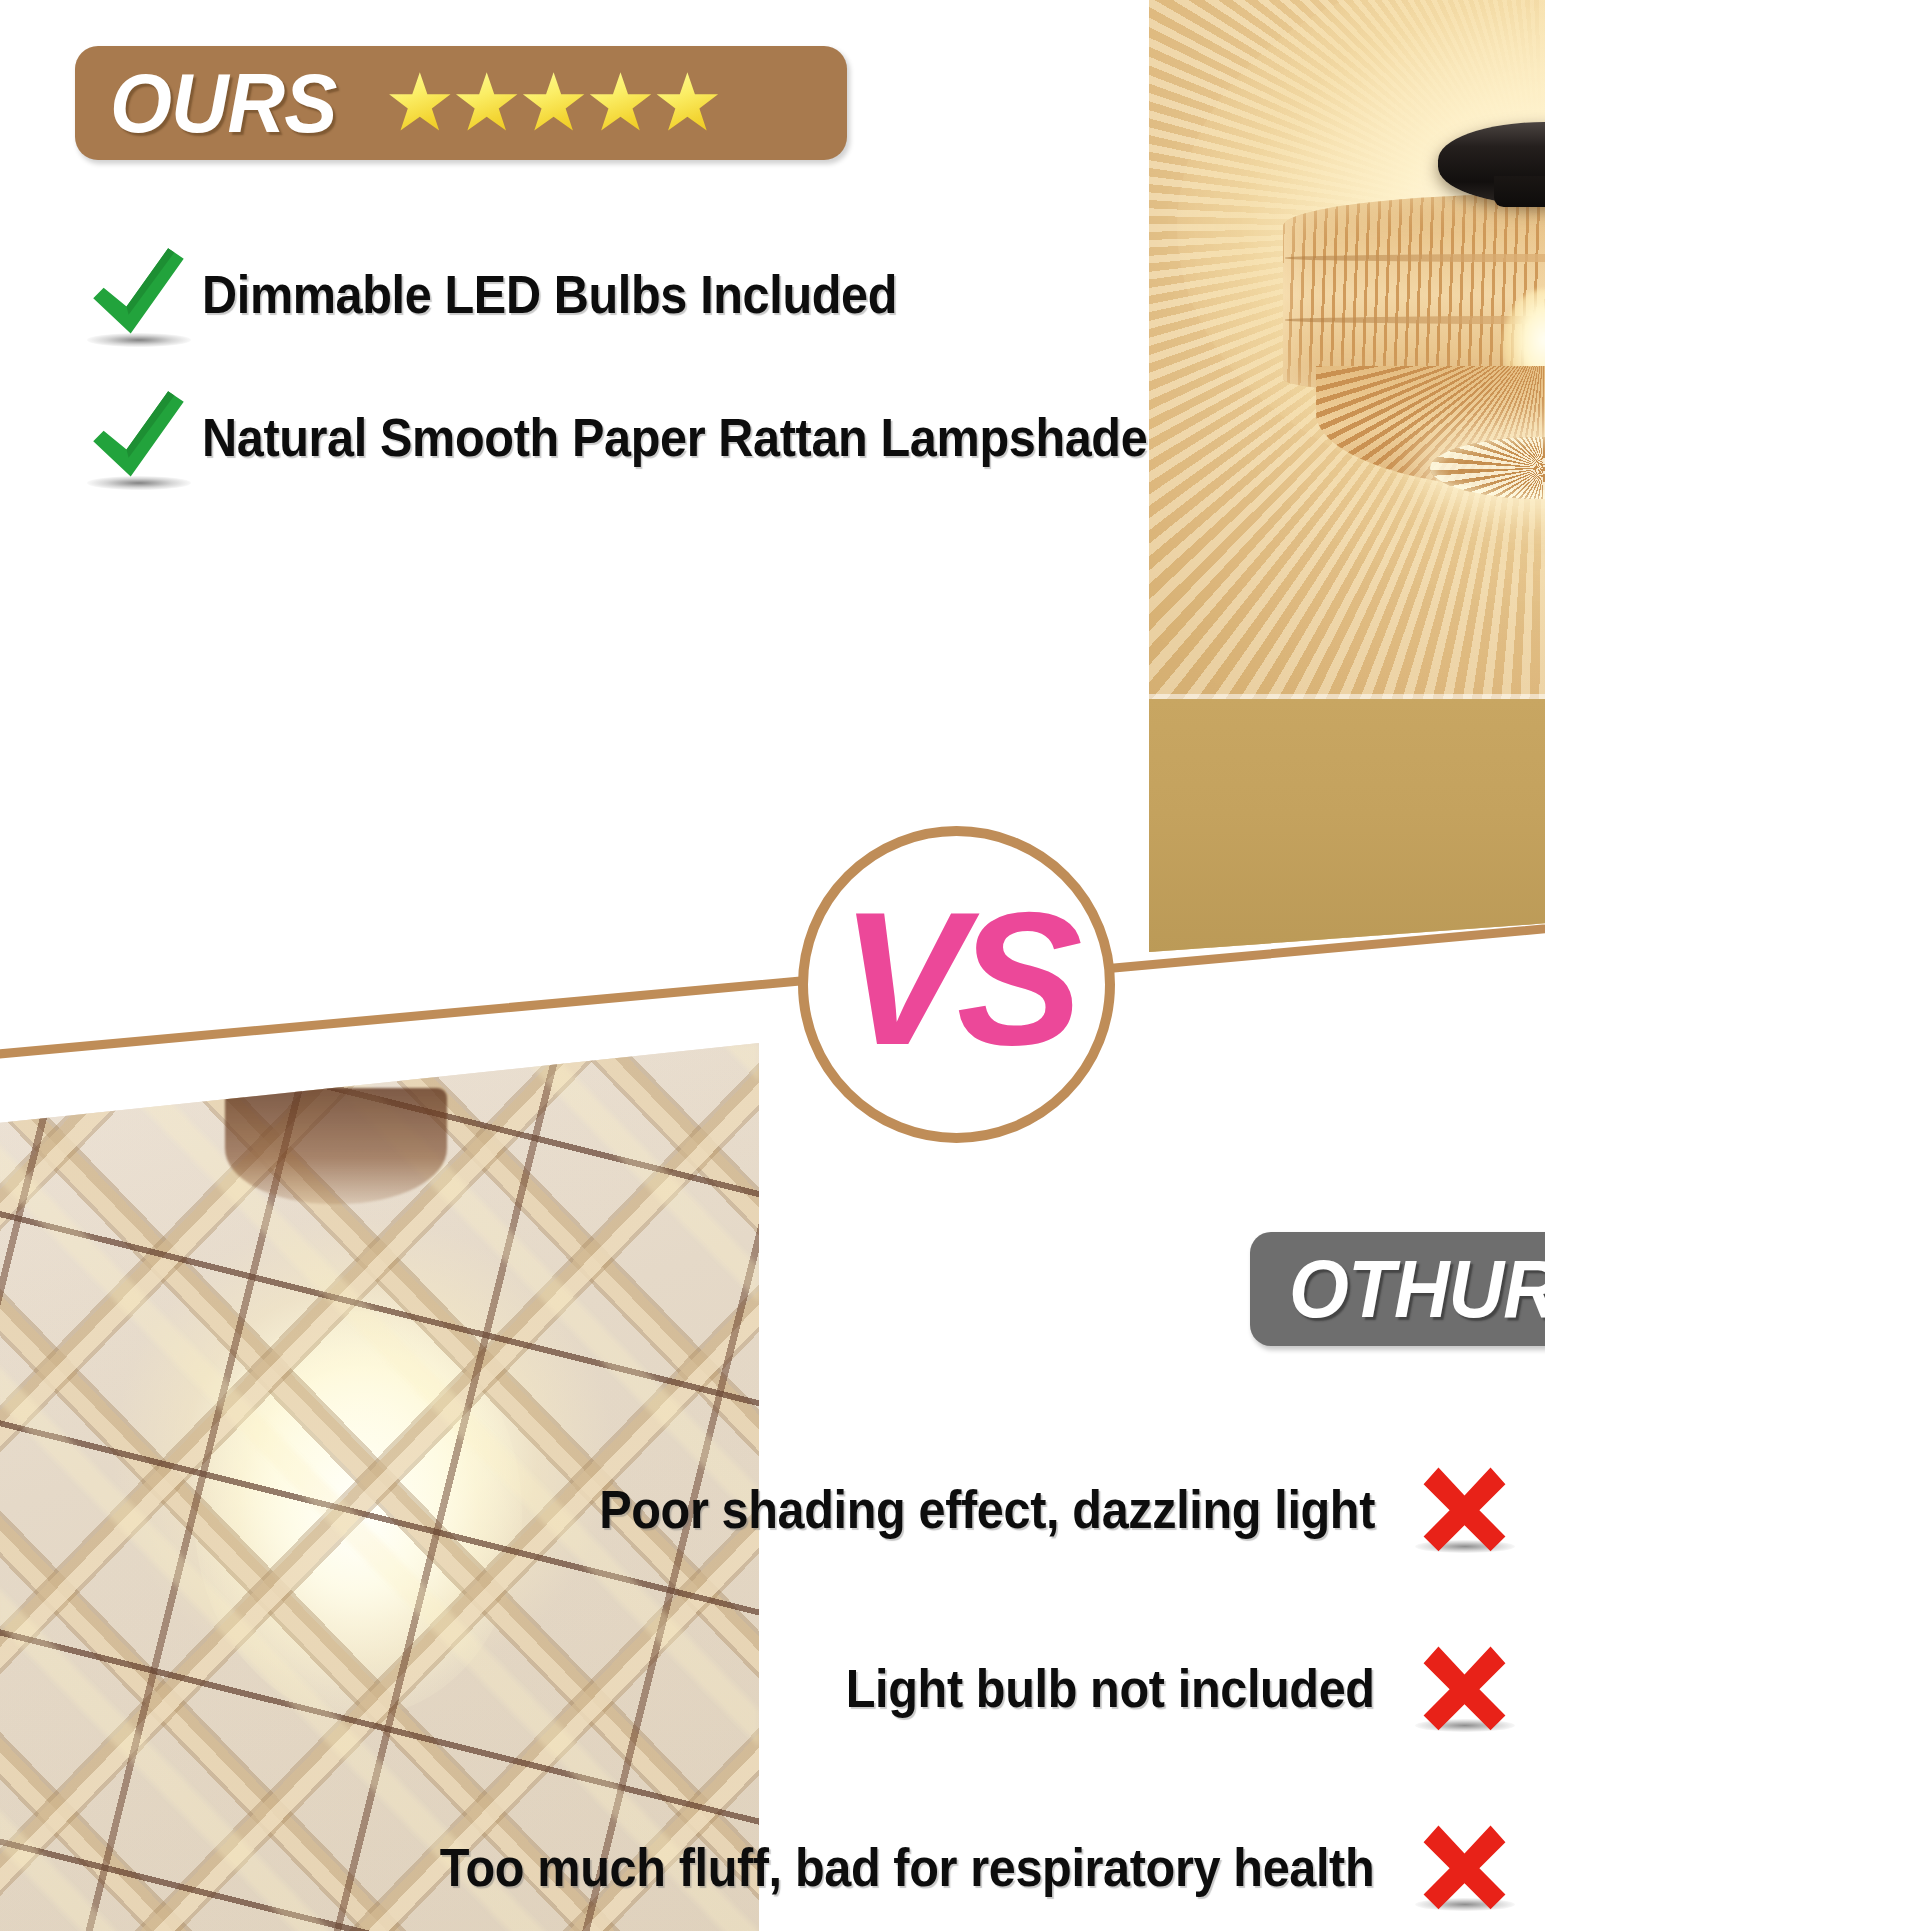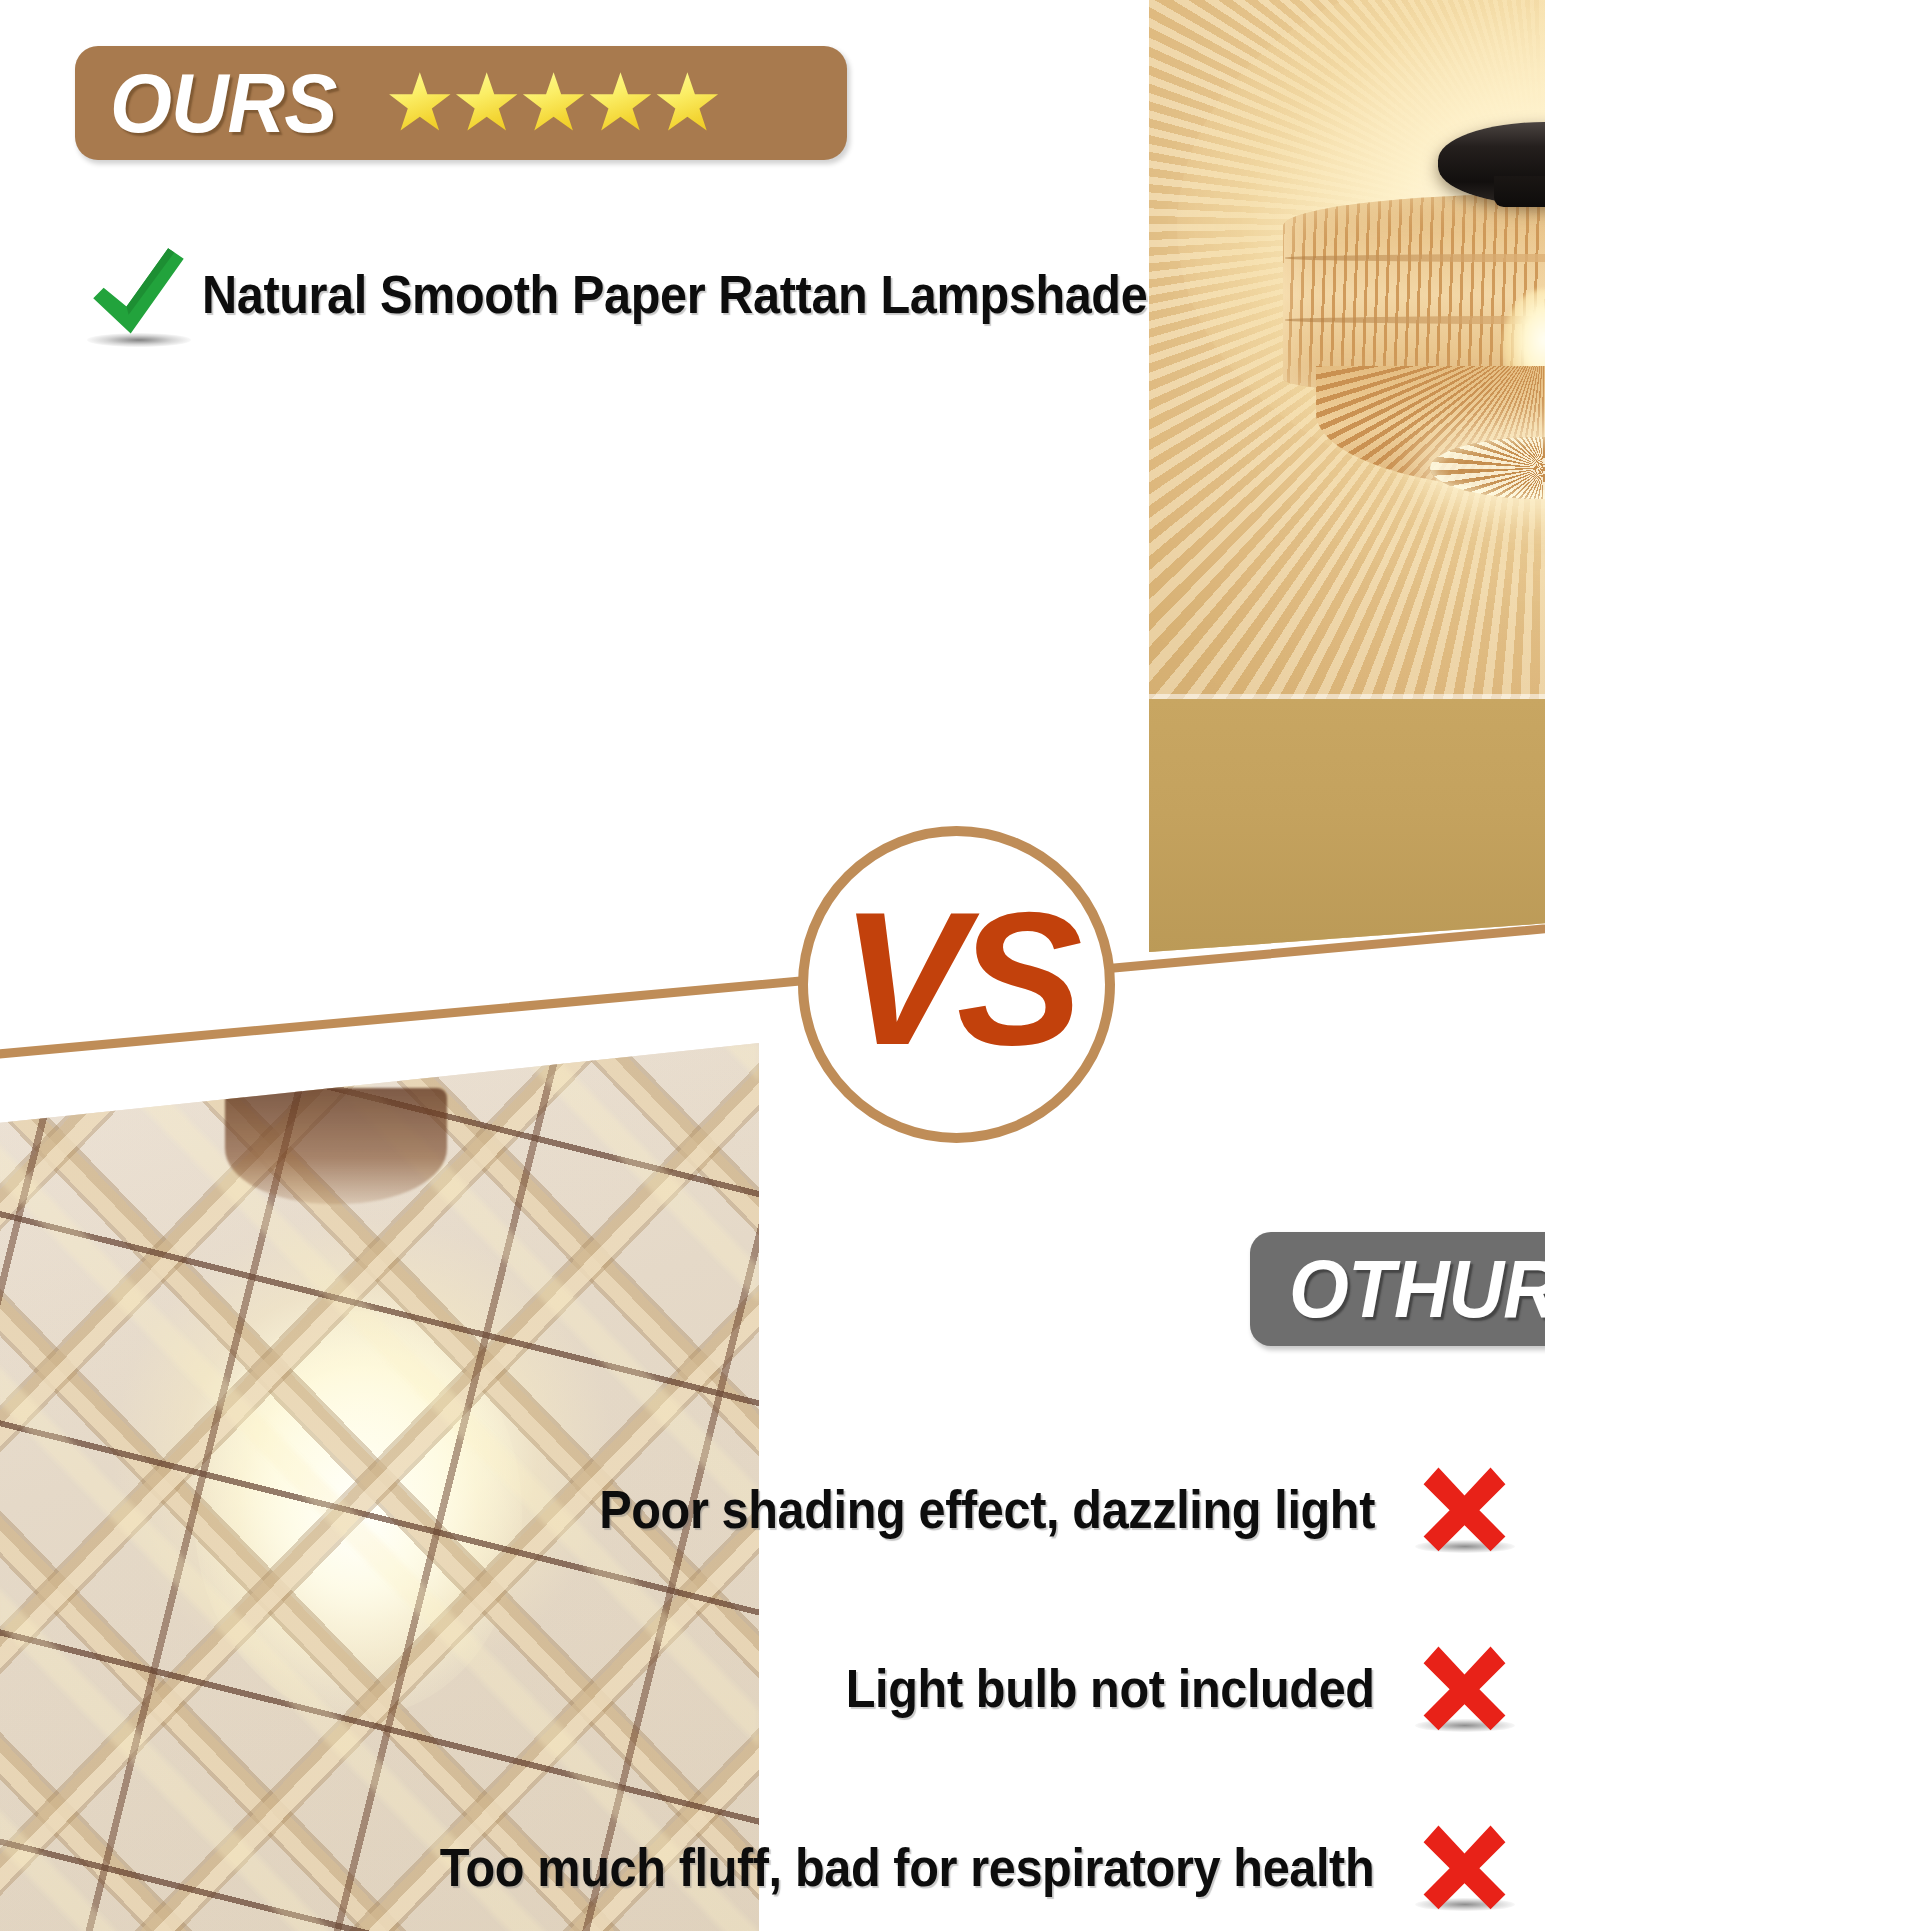--- a/index.html
+++ b/index.html
@@ -339,21 +339,21 @@
     border: 10.6px solid #bf8d58;
     display: flex;
     align-items: center;
     justify-content: center;
     z-index: 5;
   }
   .vs-text {
     font-size: 189px;
     font-weight: bold;
     font-style: italic;
-    color: #c2410c;
+    color: #ec4899;
     line-height: 1;
     letter-spacing: -9.7px;
     transform: translateY(-5.8px);
   }
 
   
   .othurs-banner {
     position: absolute;
     left: 1250px; top: 1232px;
     width: 637px; height: 114px;
@@ -470,20 +470,30 @@
       <span class="star"></span>
       <span class="star"></span>
       <span class="star"></span>
       <span class="star"></span>
       <span class="star"></span>
     </span>
   </div>
 
   <div class="ours-list">
 
+    <div class="ours-row">
+      <span class="check-wrap">
+        <span class="check-shadow"></span>
+        <svg class="check-mark" viewBox="0 0 100 100">
+          <path d="M6 54 L16 44 L38 62 L78 6 L93 16 L42 88 Z" fill="#22a33c"></path>
+          <path d="M38 62 L78 6 L84 10 L40 70 Z" fill="#1d8f33"></path>
+        </svg>
+      </span>
+      <span class="ours-text">Dimmable LED Bulbs Included</span>
+    </div>
 
 
     <div class="ours-row">
       <span class="check-wrap">
         <span class="check-shadow"></span>
         <svg class="check-mark" viewBox="0 0 100 100">
           <path d="M6 54 L16 44 L38 62 L78 6 L93 16 L42 88 Z" fill="#22a33c"></path>
           <path d="M38 62 L78 6 L84 10 L40 70 Z" fill="#1d8f33"></path>
         </svg>
       </span>

